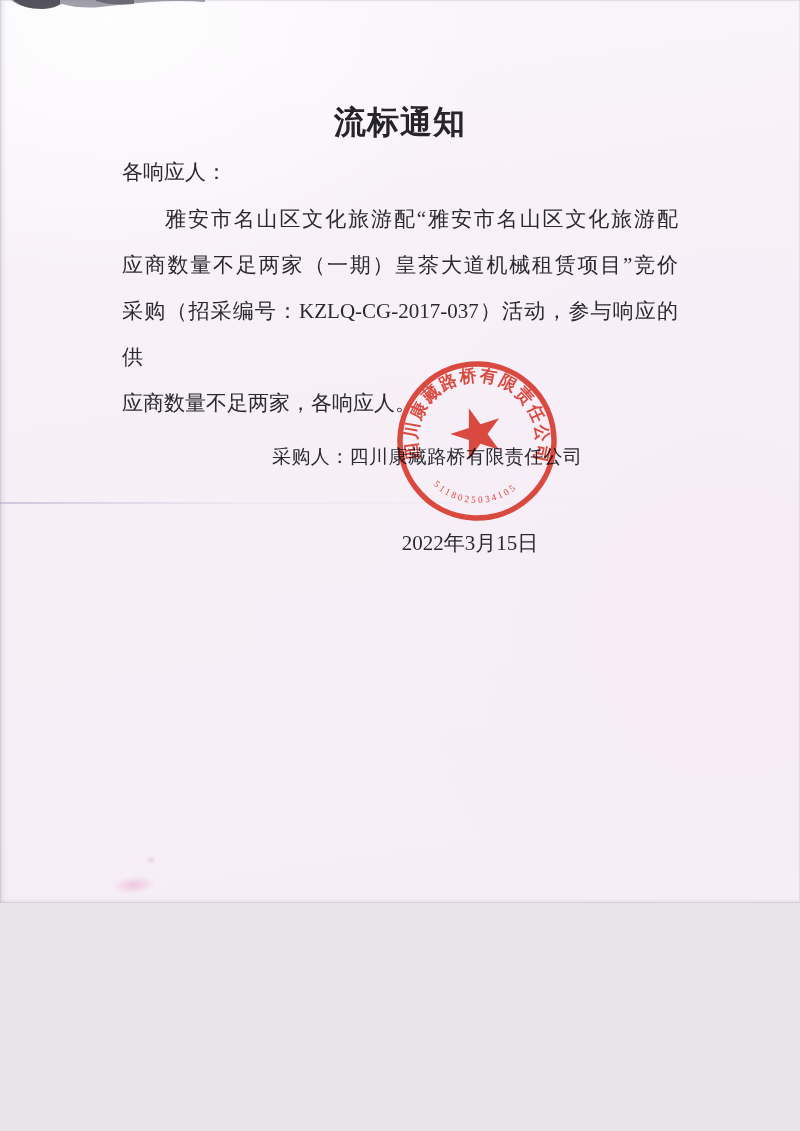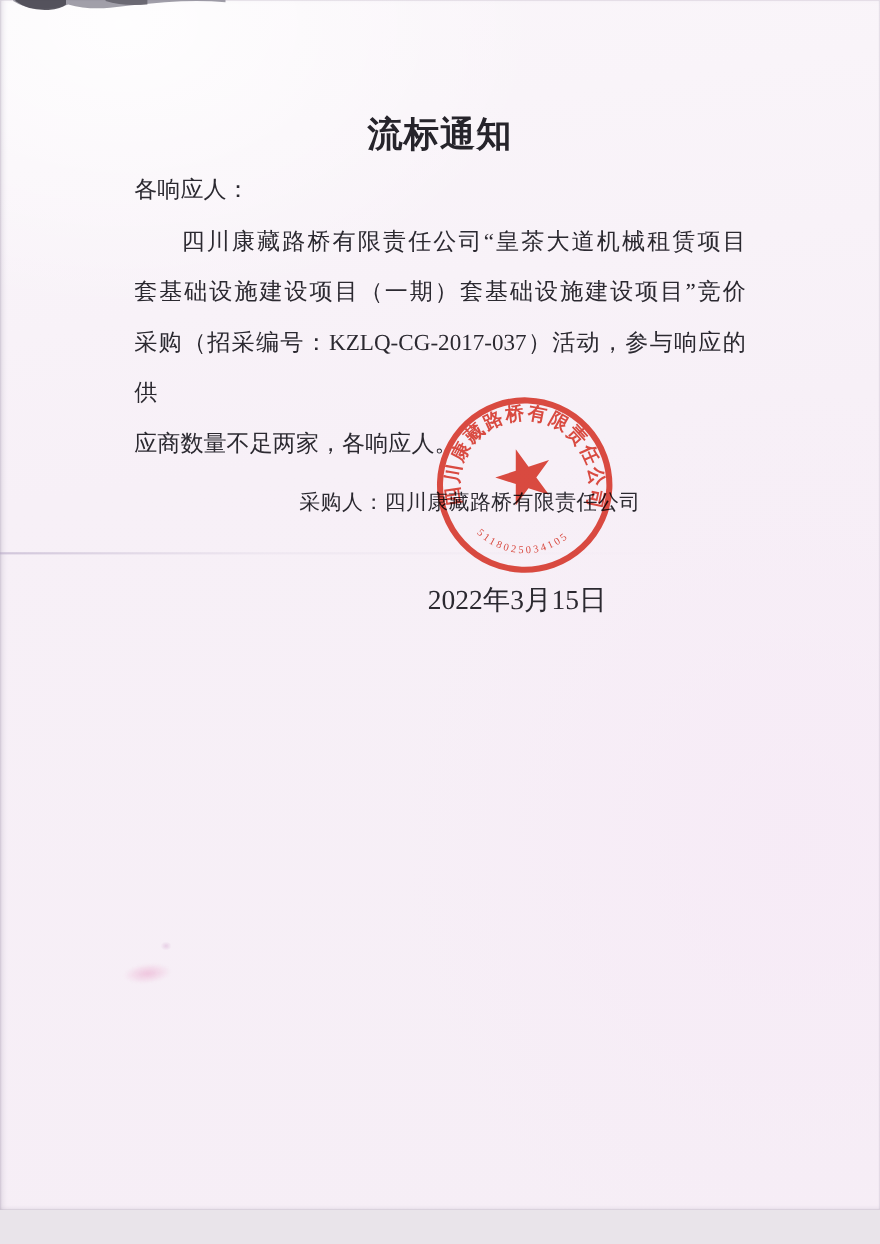--- a/index.html
+++ b/index.html
@@ -9,21 +9,21 @@
   body {
     width: 800px;
     height: 1131px;
     overflow: hidden;
     background: #e9e4ea;
     font-family: "Liberation Serif", "DejaVu Serif", serif;
   }
   .page {
     position: relative;
     width: 800px;
-    height: 1100px;
+    height: 903px;
     background:
       radial-gradient(ellipse 620px 420px at 14% 2%, rgba(255,255,255,0.85), rgba(255,255,255,0) 62%),
       radial-gradient(ellipse 500px 600px at 90% 70%, rgba(246,234,246,0.8), rgba(246,234,246,0) 70%),
       linear-gradient(172deg, #faf6fa 0%, #f7f0f7 38%, #f6eef6 100%);
     box-shadow:
       inset 0 0 0 1px rgba(185,175,195,0.28),
       inset 4px 0 7px -4px rgba(140,130,155,0.45),
       inset 0 -3px 5px -3px rgba(160,150,170,0.30);
     color: #2d2b31;
   }
@@ -95,21 +95,21 @@
     letter-spacing: 0.4px;
     color: #2b2930;
   }
 
   .dateline {
     position: absolute;
     left: 330px;
     top: 529px;
     width: 280px;
     text-align: center;
-    font-size: 25px;
+    font-size: 21px;
     color: #2b2930;
   }
 
   .seal {
     position: absolute;
     left: 387px;
     top: 351px;
     mix-blend-mode: multiply;
     opacity: 0.88;
   }
@@ -167,22 +167,22 @@
     <path d="M14 1 Q 26 10 44 9 Q 56 8 60 4 L 60 0 L 14 0 Z" fill="#4b4953" opacity="0.9"></path>
     <path d="M96 1 Q 112 6 134 4 L 134 0 L 96 0 Z" fill="#5a5762" opacity="0.75"></path>
   </svg>
 
   <div class="fold-line"></div>
 
   <h1 class="title">流标通知</h1>
 
   <div class="content">
     <div class="salutation">各响应人：</div>
-    <div class="bodyline fill indent">四川康藏路桥有限责任公司“皇茶大道机械租赁项目</div>
-    <div class="bodyline fill">套基础设施建设项目（一期）套基础设施建设项目”竞价</div>
+    <div class="bodyline fill indent">雅安市名山区文化旅游配“雅安市名山区文化旅游配</div>
+    <div class="bodyline fill">应商数量不足两家（一期）皇茶大道机械租赁项目”竞价</div>
     <div class="bodyline fill">采购（招采编号：KZLQ-CG-2017-037）活动，参与响应的供</div>
     <div class="bodyline">应商数量不足两家，各响应人。</div>
   </div>
 
   <div class="signature">采购人：四川康藏路桥有限责任公司</div>
 
   <div class="dateline">2022年3月15日</div>
 
   <svg class="seal" width="180" height="180" viewBox="-90 -90 180 180">
     <defs>

